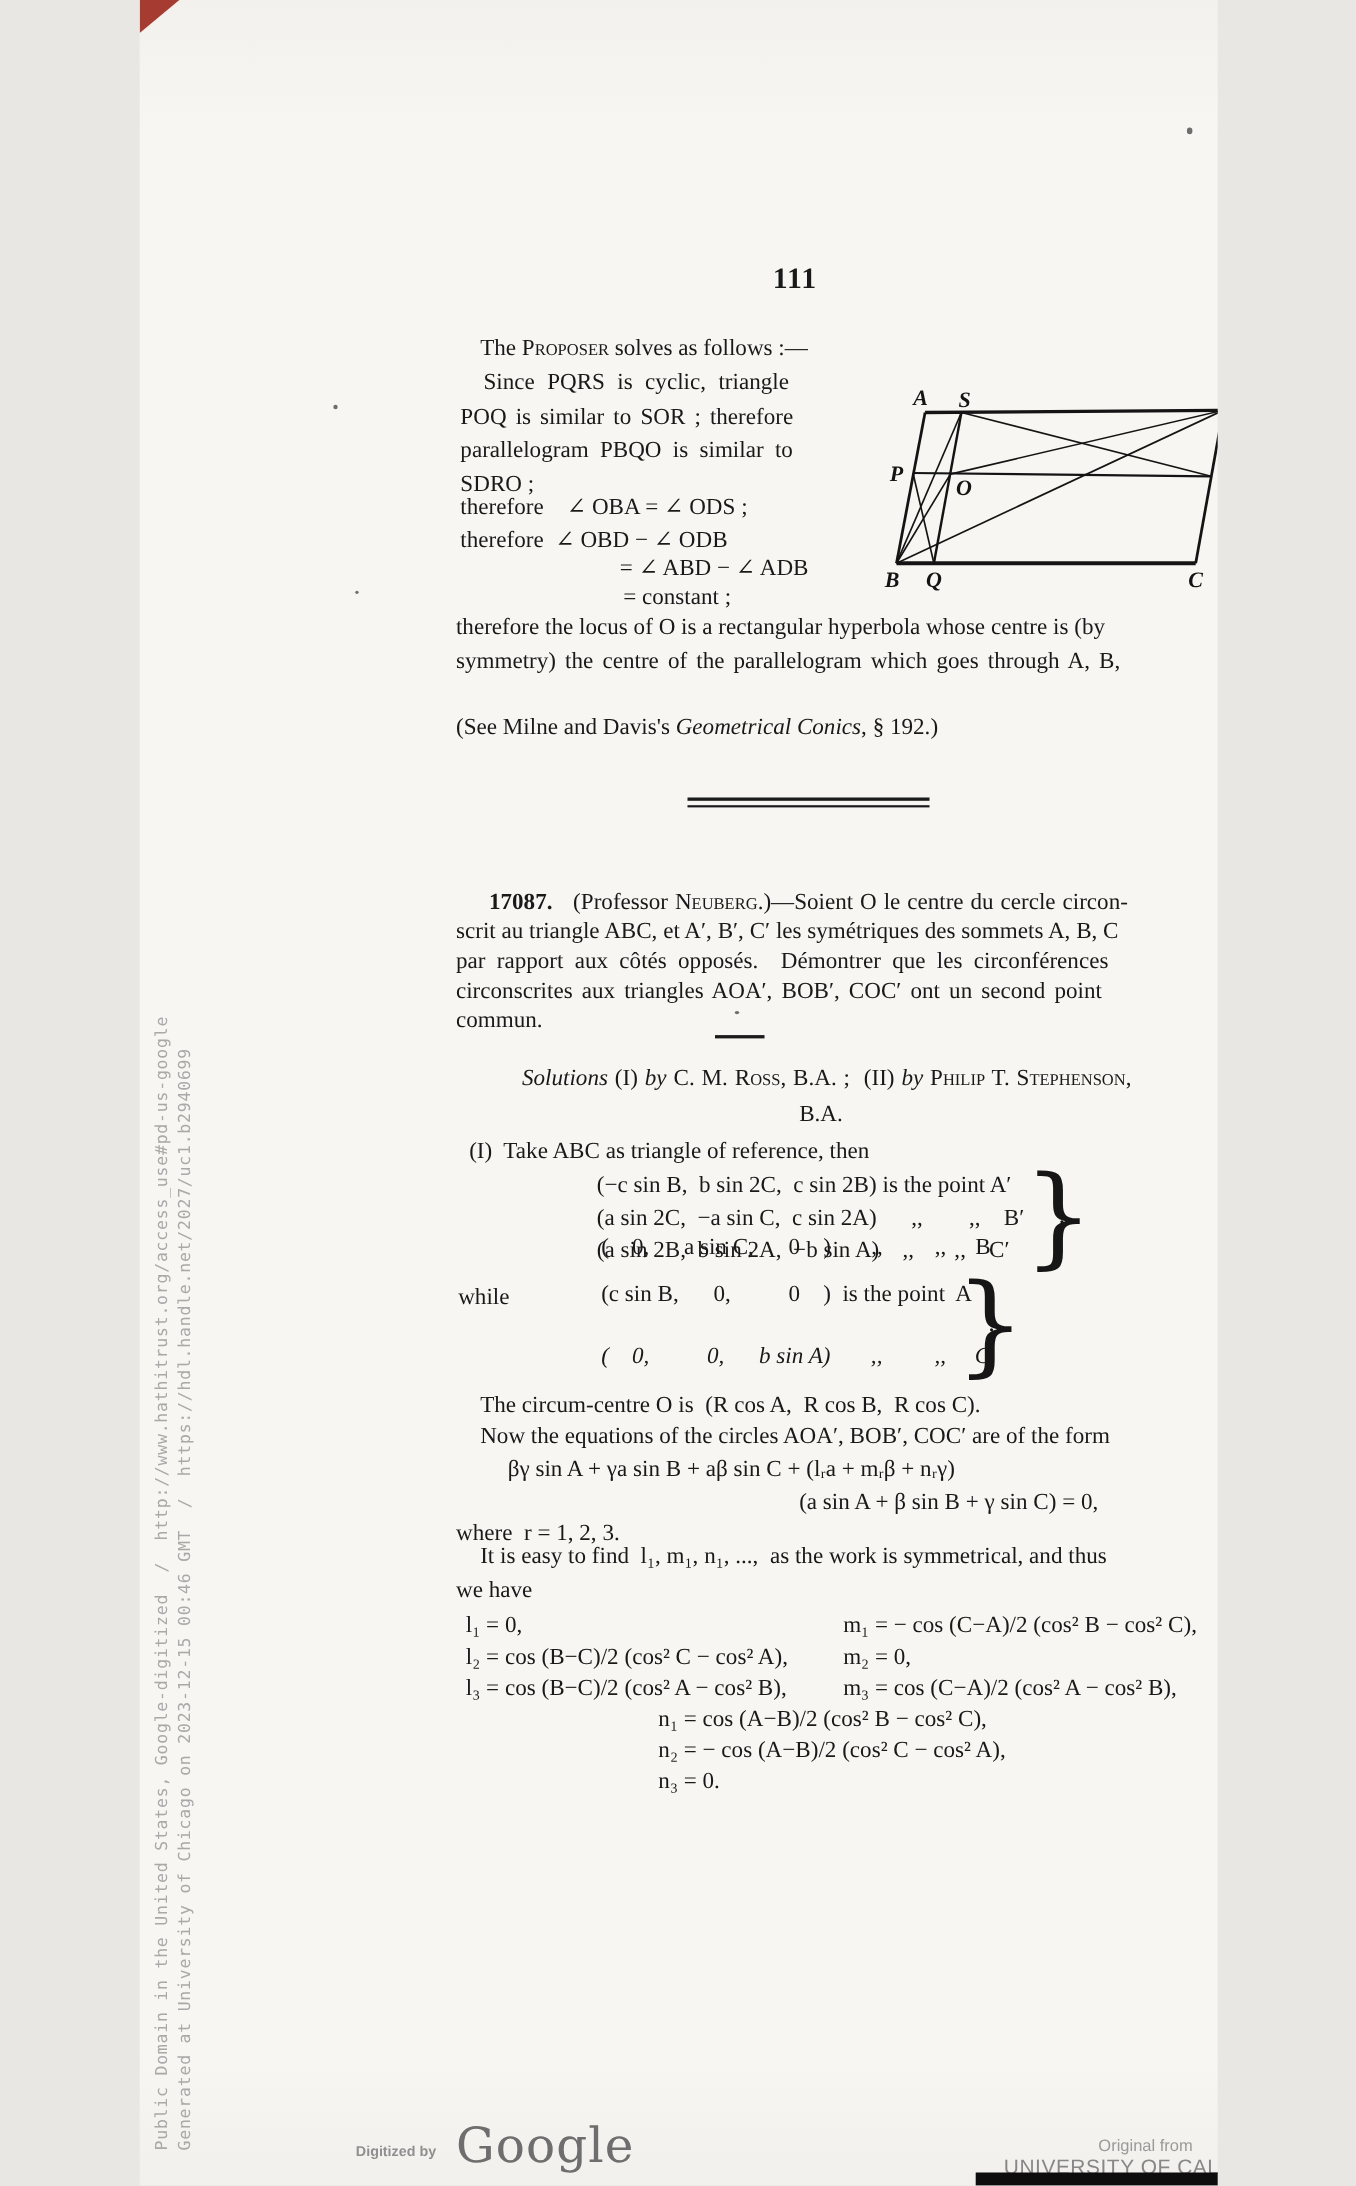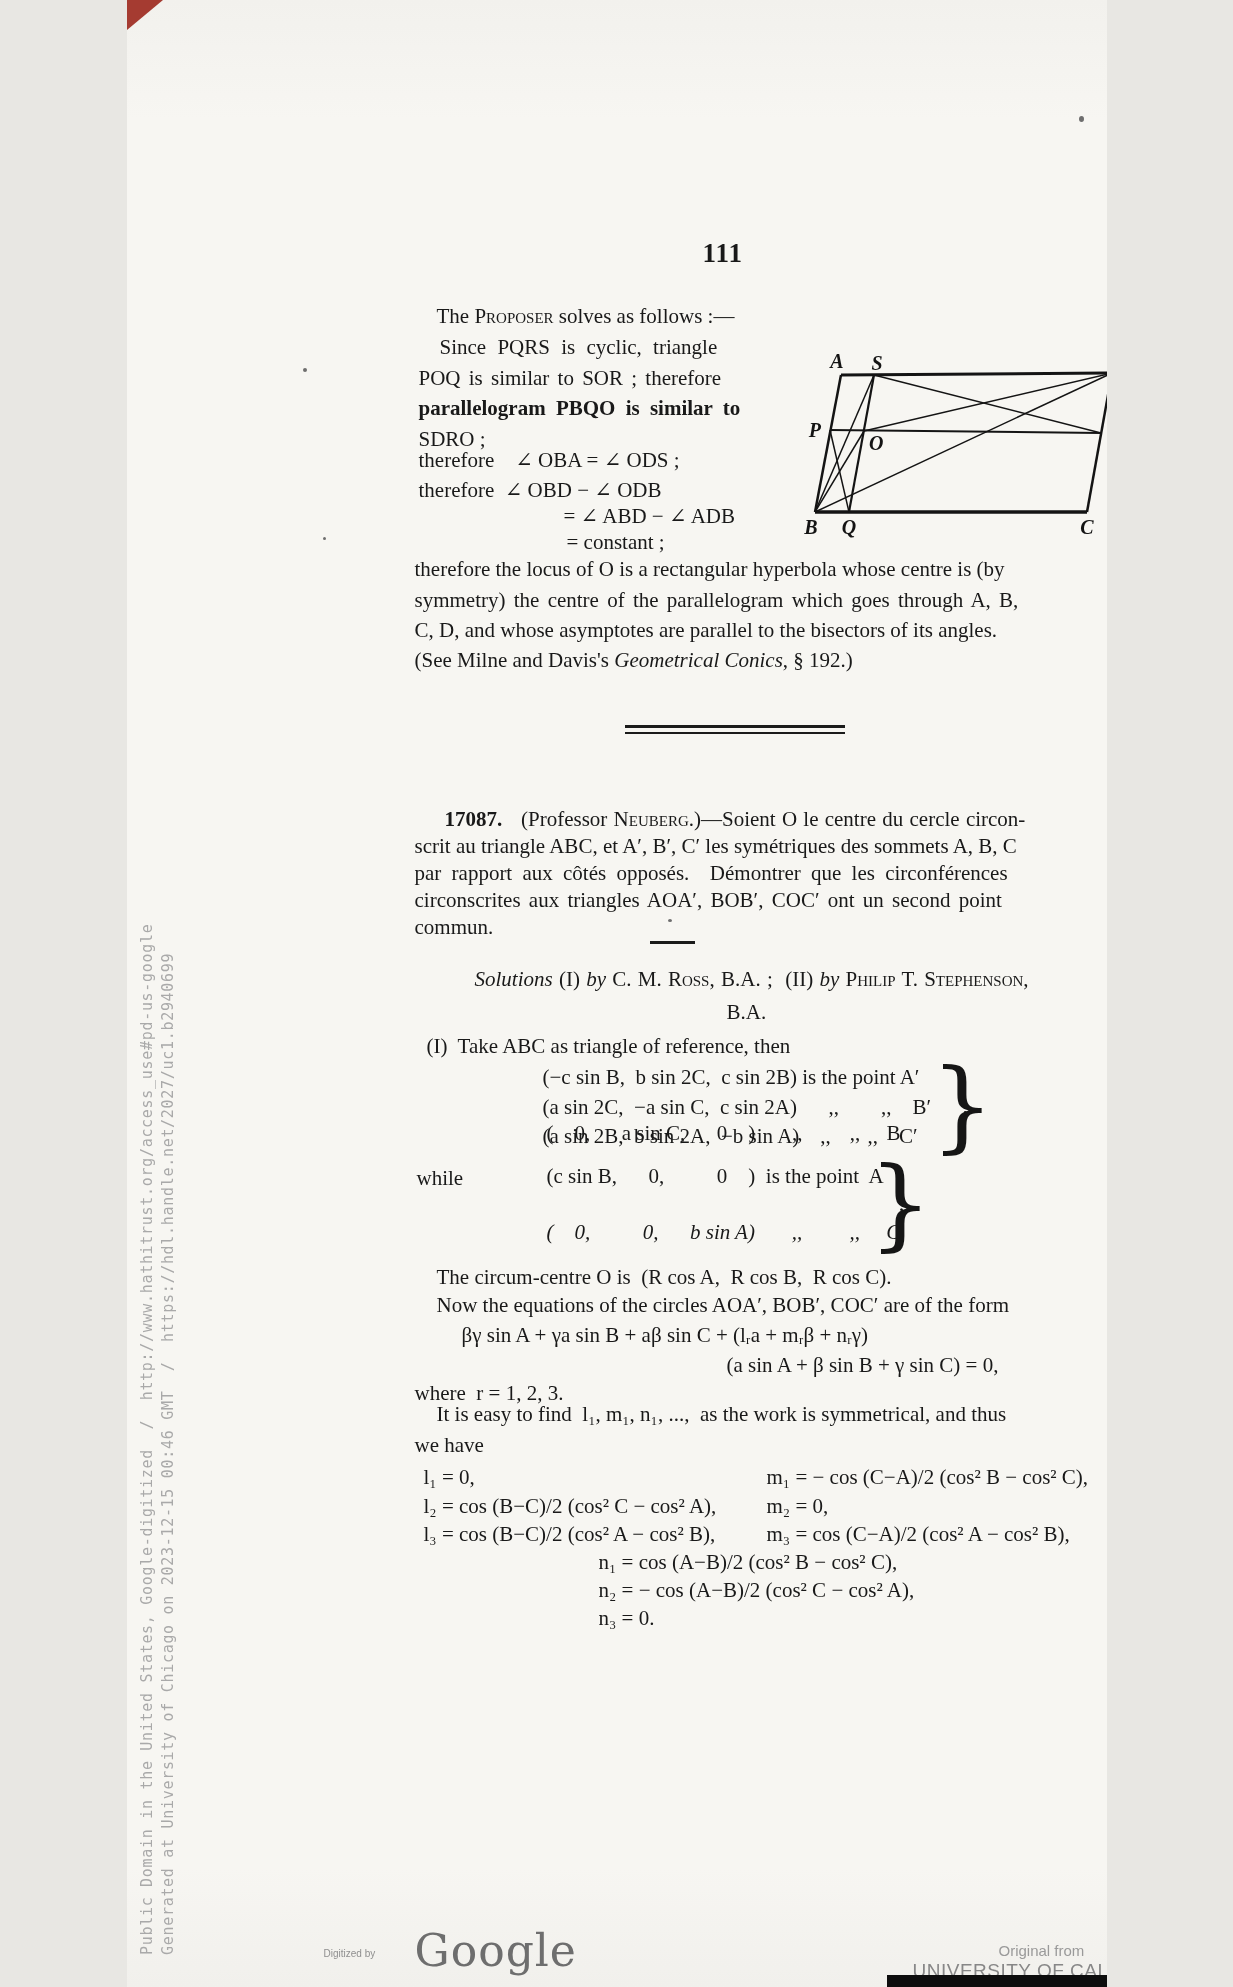--- a/index.html
+++ b/index.html
@@ -36,29 +36,28 @@
   <div class="speck" style="left:952px;top:116px;width:5px;height:6px;"></div>
   <div class="speck" style="left:176px;top:368px;width:4px;height:4px;"></div>
   <div class="speck" style="left:196px;top:537px;width:3px;height:3px;"></div>
   <div class="speck" style="left:541px;top:919px;width:4px;height:3px;"></div>
 
   <div class="line pgnum" style="left:576px;top:240px;">111</div>
 
   <div class="line" style="left:310px;top:303px;"><span>The </span><span class="sc">Proposer</span><span> solves as follows :—</span></div>
   <div class="line" style="left:313px;top:334px;word-spacing:6px;">Since PQRS is cyclic, triangle</div>
   <div class="line" style="left:292px;top:365px;word-spacing:3px;">POQ is similar to SOR ; therefore</div>
-  <div class="line" style="left:292px;top:395px;word-spacing:5px;font-weight:bold;">parallelogram PBQO is similar to</div>
+  <div class="line" style="left:292px;top:395px;word-spacing:5px;">parallelogram PBQO is similar to</div>
   <div class="line" style="left:292px;top:426px;">SDRO ;</div>
   <div class="line" style="left:292px;top:447px;">therefore    ∠ OBA = ∠ ODS ;</div>
   <div class="line" style="left:292px;top:477px;">therefore  ∠ OBD − ∠ ODB</div>
   <div class="line" style="left:437px;top:503px;">= ∠ ABD − ∠ ADB</div>
   <div class="line" style="left:440px;top:529px;">= constant ;</div>
   <div class="line" style="left:288px;top:556px;">therefore the locus of O is a rectangular hyperbola whose centre is (by</div>
   <div class="line" style="left:288px;top:587px;word-spacing:3px;">symmetry) the centre of the parallelogram which goes through A, B,</div>
-  <div class="line" style="left:288px;top:617px;">C, D, and whose asymptotes are parallel to the bisectors of its angles.</div>
   <div class="line" style="left:288px;top:647px;"><span>(See Milne and Davis's </span><span class="it">Geometrical Conics</span><span>, § 192.)</span></div>
 
   <svg class="figure" width="370" height="210" viewBox="0 0 370 210">
     <line x1="74" y1="35" x2="345" y2="33" stroke-width="3"></line>
     <line x1="345" y1="33" x2="320" y2="172" stroke-width="2.5"></line>
     <line x1="320" y1="172" x2="48" y2="172" stroke-width="3.5"></line>
     <line x1="48" y1="172" x2="74" y2="35" stroke-width="2.5"></line>
     <line x1="107" y1="35" x2="82" y2="172" stroke-width="2.2"></line>
     <line x1="63" y1="90" x2="334" y2="93" stroke-width="2"></line>
     <line x1="48" y1="172" x2="345" y2="33" stroke-width="1.5"></line>
@@ -119,19 +118,19 @@
   <div class="line" style="left:640px;top:1493px;">m₂ = 0,</div>
   <div class="line" style="left:297px;top:1521px;">l₃ = cos (B−C)/2 (cos² A − cos² B),</div>
   <div class="line" style="left:640px;top:1521px;">m₃ = cos (C−A)/2 (cos² A − cos² B),</div>
   <div class="line" style="left:472px;top:1549px;">n₁ = cos (A−B)/2 (cos² B − cos² C),</div>
   <div class="line" style="left:472px;top:1577px;">n₂ = − cos (A−B)/2 (cos² C − cos² A),</div>
   <div class="line" style="left:472px;top:1605px;">n₃ = 0.</div>
 
   <div class="sidebar-line" style="left:32px;top:1955px;">Generated at University of Chicago on 2023-12-15 00:46 GMT  /  https://hdl.handle.net/2027/uc1.b2940699</div>
   <div class="sidebar-line" style="left:11px;top:1955px;">Public Domain in the United States, Google-digitized  /  http://www.hathitrust.org/access_use#pd-us-google</div>
 
-  <div class="foot-sans" style="left:197px;top:1948px;font-size:10px;">Digitized by</div>
+  <div class="foot-sans" style="left:197px;top:1948px;font-size:13px;font-weight:bold;">Digitized by</div>
   <div class="google-mark" style="left:288px;top:1925px;">Google</div>
   <div class="foot-sans" style="left:872px;top:1942px;font-size:15px;color:#9a9a9a;">Original from</div>
   <div class="foot-sans" style="left:786px;top:1960px;font-size:19px;letter-spacing:0.5px;color:#878787;">UNIVERSITY OF CALIFORNIA</div>
   <div class="blackbar" style="left:760px;top:1975px;width:473px;height:12px;"></div>
 
 </div>
 
 </body></html>

